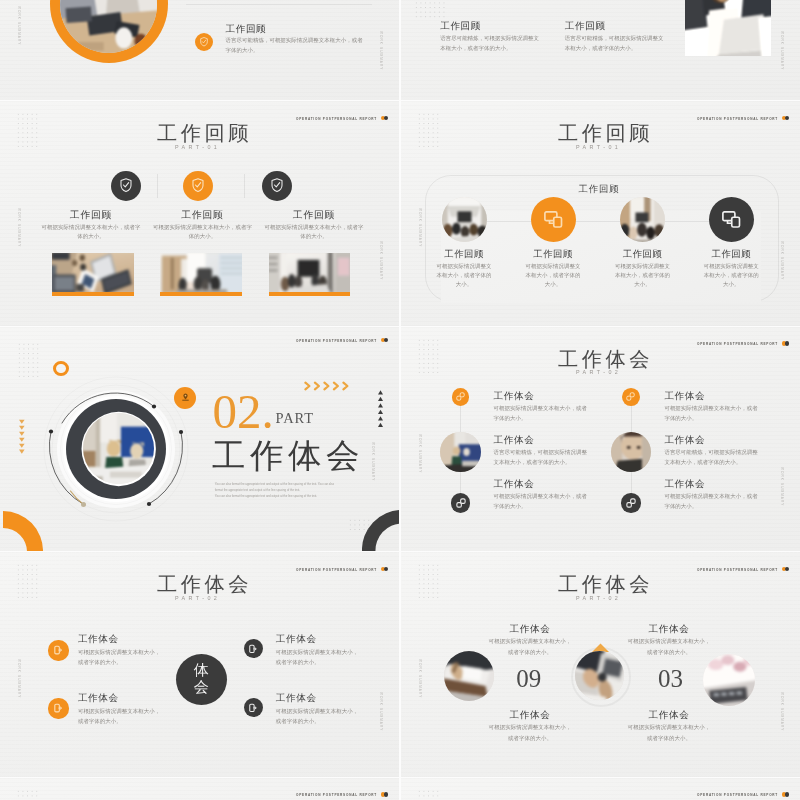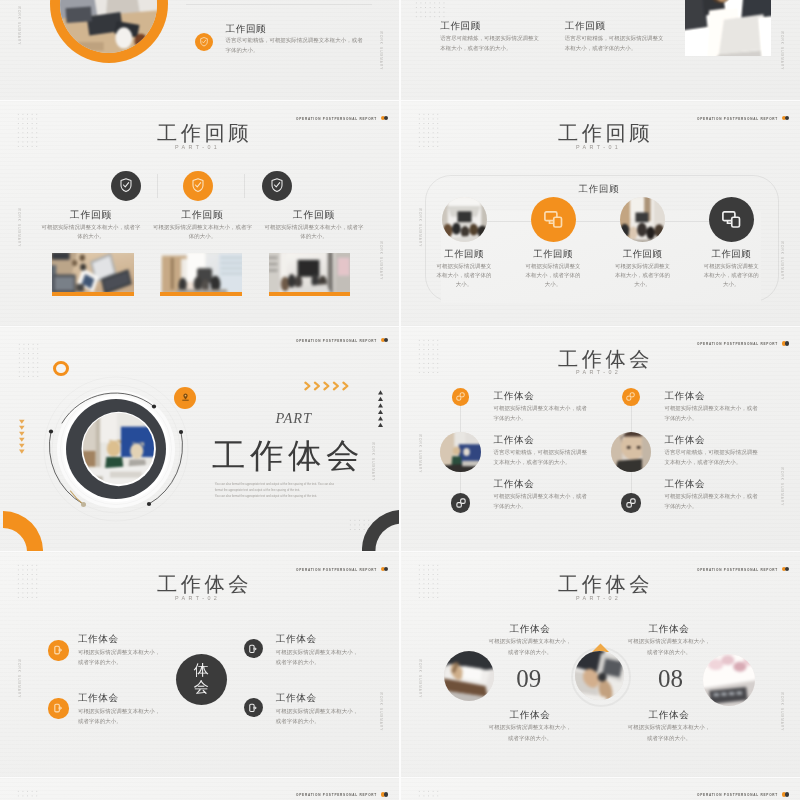--- a/index.html
+++ b/index.html
@@ -451,21 +451,23 @@
             <path d="M2.5 6.7 L5 10.9 H0 Z"></path>
         <path d="M2.5 13.2 L5 17.4 H0 Z"></path>
             <path d="M2.5 19.7 L5 23.9 H0 Z"></path>
         <path d="M2.5 26.2 L5 30.4 H0 Z"></path>
             <path d="M2.5 32.7 L5 36.9 H0 Z"></path>
       </g>
     </svg>
   </div>
   <div class="vtxt" style="left:371px;top:115px;">WORK SUMMARY</div>
 
-  <div style="position:absolute;left:275.5px;top:84px;font-family:'Liberation Serif',serif;font-style:italic;
+  <div style="position:absolute;left:212.5px;top:60px;font-family:'Liberation Serif',serif;font-size:49px;
+              line-height:49px;color:#eb9a33;letter-spacing:0px;">02.</div>
+  <div style="position:absolute;left:275.5px;top:84px;font-family:'Liberation Serif',serif;
               font-size:14.5px;line-height:14.5px;color:#595959;letter-spacing:.9px;">PART</div>
   <div style="position:absolute;left:212px;top:112px;font-family:'Liberation Serif',serif;font-size:33.5px;
               line-height:33.5px;color:#3c3c3c;letter-spacing:4.5px;white-space:nowrap;">工作体会</div>
 
   <div style="position:absolute;left:214.8px;top:154.5px;width:128px;font-size:2.85px;line-height:6.2px;color:#a3a09c;">
     <div>You can also format the appropriate text and output at the line spacing of the text.  You can also</div>
     <div>format the appropriate text and output at the line spacing of the text.</div>
     <div>You can also format the appropriate text and output at the line spacing of the text.</div>
   </div>
 
@@ -694,21 +696,21 @@
             <rect x="19" y="37.5" width="5" height="3"></rect>
          <rect x="26" y="37" width="5" height="3"></rect>
             <rect x="33" y="36.5" width="5" height="3"></rect>
           </g>
     </svg>
   </div>
 
   <div style="position:absolute;left:109.8px;top:113.8px;width:36px;text-align:center;
               font-family:'Liberation Serif',serif;font-size:25px;line-height:25px;color:#4b4b4b;">09</div>
   <div style="position:absolute;left:251.5px;top:113.8px;width:36px;text-align:center;
-              font-family:'Liberation Serif',serif;font-size:25px;line-height:25px;color:#4b4b4b;">08</div>
+              font-family:'Liberation Serif',serif;font-size:25px;line-height:25px;color:#4b4b4b;">03</div>
 
   <div class="h3 s8h" style="left:79px;top:70.5px;width:100px;">工作体会</div>
   <div class="bd s8b" style="left:85.5px;top:84px;width:87px;">可根据实际情况调整文本框大小，或者字体的大小。</div>
   <div class="h3 s8h" style="left:79px;top:156.5px;width:100px;">工作体会</div>
   <div class="bd s8b" style="left:85.5px;top:170px;width:87px;">可根据实际情况调整文本框大小，或者字体的大小。</div>
 
   <div class="h3 s8h" style="left:218px;top:70.5px;width:100px;">工作体会</div>
   <div class="bd s8b" style="left:224.5px;top:84px;width:87px;">可根据实际情况调整文本框大小，或者字体的大小。</div>
   <div class="h3 s8h" style="left:218px;top:156.5px;width:100px;">工作体会</div>
   <div class="bd s8b" style="left:224.5px;top:170px;width:87px;">可根据实际情况调整文本框大小，或者字体的大小。</div>

